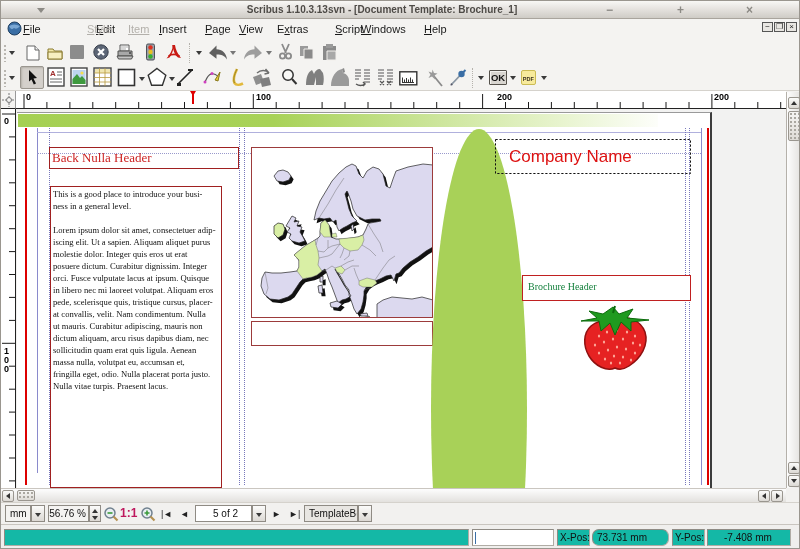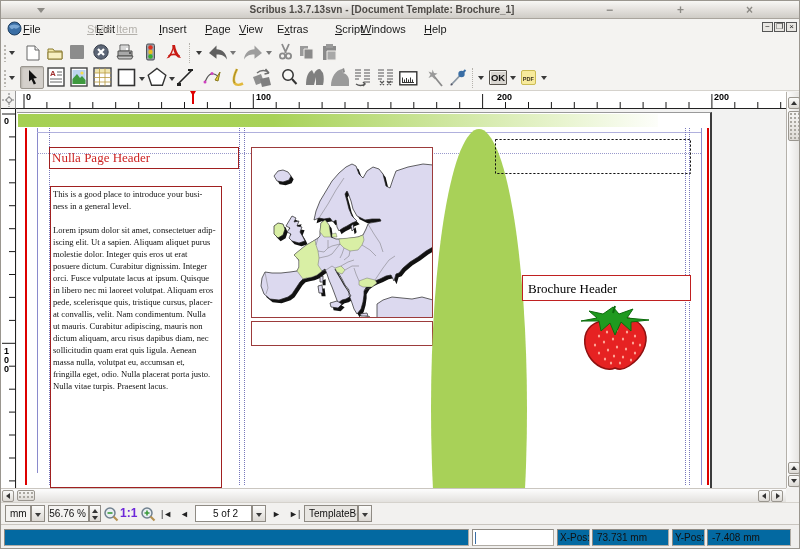--- a/index.html
+++ b/index.html
@@ -36,42 +36,42 @@
 
 .sbtn{position:absolute;width:12px;height:12px;background:linear-gradient(#fbfbfa,#dcd9d4);border:1px solid #9a968f;border-radius:2px;}
 .uarr{width:0;height:0;border-left:3.5px solid transparent;border-right:3.5px solid transparent;border-bottom:4.5px solid #333;margin:3px auto 0;}
 .dnarr{width:0;height:0;border-left:3.5px solid transparent;border-right:3.5px solid transparent;border-top:4.5px solid #333;margin:3px auto 0;}
 .larr{width:0;height:0;border-top:3.5px solid transparent;border-bottom:3.5px solid transparent;border-right:4.5px solid #333;margin:2px 0 0 2.5px;}
 .rarr{width:0;height:0;border-top:3.5px solid transparent;border-bottom:3.5px solid transparent;border-left:4.5px solid #333;margin:2px 0 0 3.5px;}
 .sthumb{position:absolute;background:linear-gradient(#f6f5f3,#dedbd6);border:1px solid #9a968f;border-radius:2px;background-image:radial-gradient(#aaa7a0 25%,transparent 30%),linear-gradient(#f6f5f3,#dedbd6);background-size:4px 4px,100% 100%;}
 .wbox{position:absolute;height:17px;background:#f4f3f1;border:1px solid #8f8b84;font-size:10px;color:#111;line-height:15px;padding-left:4px;white-space:nowrap;overflow:hidden;}
 .cbtn{position:absolute;width:14px;height:17px;background:linear-gradient(#fbfbfa,#dcd9d4);border:1px solid #8f8b84;}
 .navg{font-size:9px;color:#222;}
-.sunk{position:absolute;height:17px;background:#0369a1;border:1px solid #b0aca5;border-top-color:#8f8b84;border-left-color:#8f8b84;font-size:10px;color:#111;line-height:15px;white-space:nowrap;overflow:hidden;}
+.sunk{position:absolute;height:17px;background:#14b8a6;border:1px solid #b0aca5;border-top-color:#8f8b84;border-left-color:#8f8b84;font-size:10px;color:#111;line-height:15px;white-space:nowrap;overflow:hidden;}
 </style>
 </head>
 <body>
 <div id="win">
   <div class="abs" id="titlebar">
-    <div id="title">Scribus 1.3.7.13svn - [Document Template: Brochure_1]</div>
+    <div id="title">Scribus 1.10.3.13svn - [Document Template: Brochure_1]</div>
     <div class="abs tbtn" style="left:605px;top:1px;">−</div>
     <div class="abs tbtn" style="left:676px;top:1px;">+</div>
     <div class="abs tbtn" style="left:745px;top:1px;">×</div>
     <div class="abs" style="left:36px;top:7px;width:0;height:0;border-left:4px solid transparent;border-right:4px solid transparent;border-top:5px solid #8c8a85;"></div>
   </div>
   <div class="abs" id="menubar">
     <svg class="abs" style="left:6px;top:2px" width="15" height="15" viewBox="0 0 15 15">
         <circle cx="7.5" cy="7.5" r="6.5" fill="#3a6ea5"></circle>
         <path d="M2 5 Q7 2 13 5 Q10 9 7 7 Q4 10 2 5Z" fill="#7aa7d4"></path>
         <circle cx="7.5" cy="7.5" r="6.5" fill="none" stroke="#1c3d5f"></circle>
       </svg>
     <div class="mi" style="left:22px;"><u>F</u>ile</div>
     <div class="mi" style="left:53px;margin-left:42px;"><u>E</u>dit</div>
     <div class="mi dis" style="left:86px;"><u>S</u>tyle</div>
-    <div class="mi dis" style="left:115px;text-decoration:underline;"><u>I</u>tem</div>
+    <div class="mi dis" style="left:127px;text-decoration:underline;"><u>I</u>tem</div>
     <div class="mi" style="left:158px;"><u>I</u>nsert</div>
     <div class="mi" style="left:204px;"><u>P</u>age</div>
     <div class="mi" style="left:238px;"><u>V</u>iew</div>
     <div class="mi" style="left:276px;">E<u>x</u>tras</div>
     <div class="mi" style="left:334px;"><u>S</u>cript</div>
     <div class="mi" style="left:360px;"><u>W</u>indows</div>
     <div class="mi" style="left:423px;"><u>H</u>elp</div>
     <div class="mdibtn" style="left:761px;">−</div>
     <div class="mdibtn" style="left:773px;">❐</div>
     <div class="mdibtn" style="left:785px;">×</div>
@@ -302,21 +302,21 @@
     <div class="abs" style="left:32px;top:19px;width:1px;height:357px;border-left:1px dotted #7777bb;"></div>
     <div class="abs" style="left:222px;top:19px;width:1px;height:357px;border-left:1px dotted #7777bb;"></div>
     <div class="abs" style="left:227px;top:19px;width:1px;height:357px;border-left:1px dotted #7777bb;"></div>
     <div class="abs" style="left:668px;top:19px;width:1px;height:357px;border-left:1px dotted #7777bb;"></div>
     <div class="abs" style="left:672px;top:19px;width:1px;height:357px;border-left:1px dotted #7777bb;"></div>
     <div class="abs" style="left:684px;top:19px;width:1px;height:357px;background:#8a8acc;"></div>
     <div class="abs" style="left:690px;top:19px;width:2px;height:357px;background:#dd0000;"></div>
     <div class="abs" style="left:20px;top:44px;width:664px;height:1px;border-top:1px dotted #9999cc;"></div>
 
     <div class="abs" style="left:32px;top:38px;width:190px;height:22px;border:1px solid #a02020;"></div>
-    <div class="abs ser" style="left:35px;top:41px;font-size:13px;color:#cc2222;">Nulla Page Header</div>
+    <div class="abs ser" style="left:35px;top:41px;font-size:13px;color:#cc2222;">Back Nulla Header</div>
 
     <div class="abs" style="left:33px;top:77px;width:172px;height:302px;border:1px solid #a02020;"></div>
     <div class="abs ser" style="left:36px;top:79px;width:175px;font-size:8.6px;line-height:12px;color:#111;white-space:nowrap;">This is a good place to introduce your busi-<br>ness in a general level.<br><br>Lorem ipsum dolor sit amet, consectetuer adip-<br>iscing elit. Ut a sapien. Aliquam aliquet purus<br>molestie dolor. Integer quis eros ut erat<br>posuere dictum. Curabitur dignissim. Integer<br>orci. Fusce vulputate lacus at ipsum. Quisque<br>in libero nec mi laoreet volutpat. Aliquam eros<br>pede, scelerisque quis, tristique cursus, placer-<br>at convallis, velit. Nam condimentum. Nulla<br>ut mauris. Curabitur adipiscing, mauris non<br>dictum aliquam, arcu risus dapibus diam, nec<br>sollicitudin quam erat quis ligula. Aenean<br>massa nulla, volutpat eu, accumsan et,<br>fringilla eget, odio. Nulla placerat porta justo.<br>Nulla vitae turpis. Praesent lacus.</div>
 
     <div class="abs" style="left:234px;top:38px;width:182px;height:171px;border:1px solid #9c3b3b;background:#ffffff;overflow:hidden;" id="mapframe">
       <svg width="182" height="171" viewBox="0 0 182 171" id="mapsvg">
           <g transform="translate(2.6,3.2)" fill="#111">
             <path d="M62,72 L64,63 L68,53 L74,43 L80,33 L87,25 L94,19 L100,16 L104,18 L107,26 L111,30 L115,23 L121,19 L127,21 L131,26 L134,38 L138,40 L141,31 L144,23 L156,19 L171,16 L181,17 L181,99 L174,103 L166,109 L158,114 L151,120 L147,125 L144,126 L142,133 L139,127 L134,128 L128,131 L123,133 L119,135 L115,138 L112,143 L112,147 L111,154 L109,161 L105,166 L102,161 L100,155 L97,147 L97,142 L93,137 L90,131 L87,126 L83,121 L85,125 L88,130 L92,137 L96,143 L99,148 L94,151 L90,152 L86,155 L83,147 L80,139 L77,132 L75,126 L73,121 L70,123 L65,127 L60,129 L55,130 L51,131 L48,134 L44,140 L40,146 L36,149 L27,152 L18,151 L12,146 L9,138 L10,130 L13,124 L20,125 L29,125 L38,124 L45,123 L47,119 L47,112 L42,107 L48,102 L53,98 L58,95 L63,92 L66,90 L68,88 L68,84 L69,75 L73,72 L77,77 L78,84 L79,89 L84,91 L91,91 L99,90 L106,89 L111,87 L114,81 L116,76 L118,75 L124,74 L129,73 L128,71 L120,71 L113,72 L105,68 L101,61 L99,53 L96,45 L95,43 L93,46 L95,53 L97,61 L100,68 L105,73 L100,75 L95,78 L91,80 L88,82 L87,83 L85,79 L84,72 L81,74 L78,70 L72,71 L67,70 Z"></path>
             <path d="M125,156 L131,152 L140,149 L150,150 L160,151 L170,149 L181,152 L181,171 L125,171 Z"></path>
             <path d="M37,73 L40,68 L44,70 L42,74 L47,73 L45,78 L50,79 L48,84 L51,89 L53,93 L47,95 L40,93 L37,90 L39,86 L35,84 L38,80 L34,78 Z"></path>
@@ -368,23 +368,24 @@
         </svg>
     </div>
 
     <div class="abs" style="left:234px;top:212px;width:182px;height:25px;border:1px solid #9c3b3b;"></div>
 
     <div class="abs" style="left:414px;top:20px;width:96px;height:560px;background:#a8d158;border-radius:50%;"></div>
 
     <svg class="abs" style="left:478px;top:30px;" width="196" height="35">
         <rect x="0.5" y="0.5" width="195" height="34" fill="none" stroke="#111" stroke-width="1" stroke-dasharray="2.2,1.8"></rect>
       </svg>
+    <div class="abs" style="left:492px;top:38px;font-size:17px;color:#dd1111;">Company Name</div>
 
     <div class="abs" style="left:505px;top:166px;width:169px;height:26px;border:1px solid #c02020;background:#fff;"></div>
-    <div class="abs ser" style="left:511px;top:172px;font-size:13px;color:#000000;">Brochure Header</div>
+    <div class="abs ser" style="left:511px;top:172px;font-size:10px;color:#15803d;">Brochure Header</div>
 
     <svg class="abs" style="left:560px;top:196px;" width="76" height="70" viewBox="0 0 76 70" id="berrysvg">
         <path d="M38,14 C52,10 64,16 68,27 C72,40 64,53 52,61 C46,65 42,65 38,63 C30,67 18,61 12,51 C6,41 6,28 14,21 C22,14 30,16 38,14 Z" fill="#e62222" stroke="#8f1010" stroke-width="1.5"></path>
         <ellipse cx="22" cy="31" rx="1.1" ry="1.6" fill="#ffb0a0" opacity="0.95"></ellipse>
         <ellipse cx="30" cy="27" rx="1.1" ry="1.6" fill="#ffb0a0" opacity="0.95"></ellipse>
         <ellipse cx="40" cy="25" rx="1.1" ry="1.6" fill="#ffb0a0" opacity="0.95"></ellipse>
         <ellipse cx="50" cy="27" rx="1.1" ry="1.6" fill="#ffb0a0" opacity="0.95"></ellipse>
         <ellipse cx="58" cy="31" rx="1.1" ry="1.6" fill="#ffb0a0" opacity="0.95"></ellipse>
         <ellipse cx="18" cy="40" rx="1.1" ry="1.6" fill="#ffb0a0" opacity="0.95"></ellipse>
         <ellipse cx="27" cy="37" rx="1.1" ry="1.6" fill="#ffb0a0" opacity="0.95"></ellipse>
@@ -439,21 +440,21 @@
     <div class="wbox" style="left:47px;top:2px;width:41px;text-align:right;padding-right:2px;padding-left:0;">56.76 %</div>
     <div class="cbtn" style="left:88px;top:2px;width:12px;">
         <div class="uarr" style="margin:2.5px auto 0;"></div>
         <div class="dnarr" style="margin:3.5px auto 0;"></div>
       </div>
     <svg class="abs" style="left:102px;top:3px" width="16" height="16">
         <circle cx="7" cy="7" r="5" fill="#e8eef2" stroke="#70808e" stroke-width="1.5"></circle>
         <path d="M10.5 10.5 L14.5 14.5" stroke="#b49050" stroke-width="2.2"></path>
         <path d="M4.5 7h5" stroke="#3a9a3a" stroke-width="1.6"></path>
       </svg>
-    <div class="abs" style="left:119px;top:3px;font-size:12px;font-weight:bold;color:#6d28d9;">1:1</div>
+    <div class="abs" style="left:119px;top:3px;font-size:12px;font-weight:bold;color:#be185d;">1:1</div>
     <svg class="abs" style="left:139px;top:3px" width="16" height="16">
         <circle cx="7" cy="7" r="5" fill="#e8eef2" stroke="#70808e" stroke-width="1.5"></circle>
         <path d="M10.5 10.5 L14.5 14.5" stroke="#b49050" stroke-width="2.2"></path>
         <path d="M4.5 7h5M7 4.5v5" stroke="#3a9a3a" stroke-width="1.6"></path>
       </svg>
     <div class="abs navg" style="left:160px;top:6px;">|◄</div>
     <div class="abs navg" style="left:179px;top:6px;">◄</div>
     <div class="wbox" style="left:194px;top:2px;width:57px;text-align:center;background:#fff;">5 of 2</div>
     <div class="cbtn" style="left:251px;top:2px;">
         <div class="darr" style="margin:7px auto 0;"></div>
@@ -462,17 +463,17 @@
     <div class="abs navg" style="left:288px;top:6px;">►|</div>
     <div class="wbox" style="left:303px;top:2px;width:54px;background:#e8e6e2;">TemplateB(</div>
     <div class="cbtn" style="left:357px;top:2px;">
         <div class="darr" style="margin:7px auto 0;"></div>
       </div>
   </div>
   <div class="abs" id="statusbar" style="left:0;top:523px;width:800px;height:26px;background:#f0efed;border-top:1px solid #c9c5bf;">
     <div class="sunk" style="left:3px;top:4px;width:465px;"></div>
     <div class="sunk" style="left:471px;top:4px;width:82px;background:#fff;"><span style="border-left:1px solid #3a6ea5;margin-left:2px;display:inline-block;height:12px;margin-top:2px;"></span></div>
     <div class="sunk" style="left:556px;top:4px;width:33px;padding-left:2px;">X-Pos:</div>
-    <div class="sunk" style="left:591px;top:4px;width:77px;padding-left:4px;">73.731 mm</div>
+    <div class="sunk" style="left:591px;top:4px;width:77px;padding-left:4px;border-radius:7px;">73.731 mm</div>
     <div class="sunk" style="left:671px;top:4px;width:33px;padding-left:2px;">Y-Pos:</div>
-    <div class="sunk" style="left:706px;top:4px;width:84px;padding-left:4px;">-7.408 mm</div>
+    <div class="sunk" style="left:706px;top:4px;width:84px;padding-left:16px;">-7.408 mm</div>
   </div>
 </div>
 
 </body></html>

